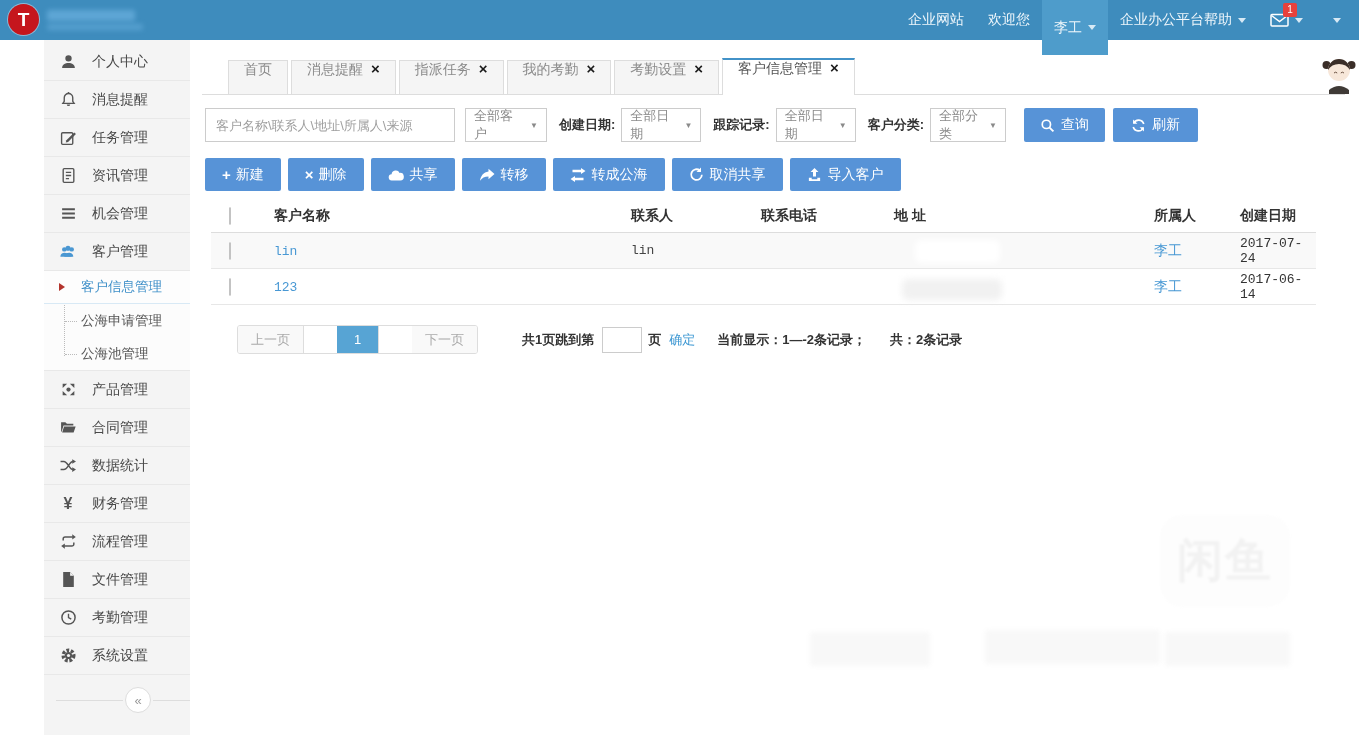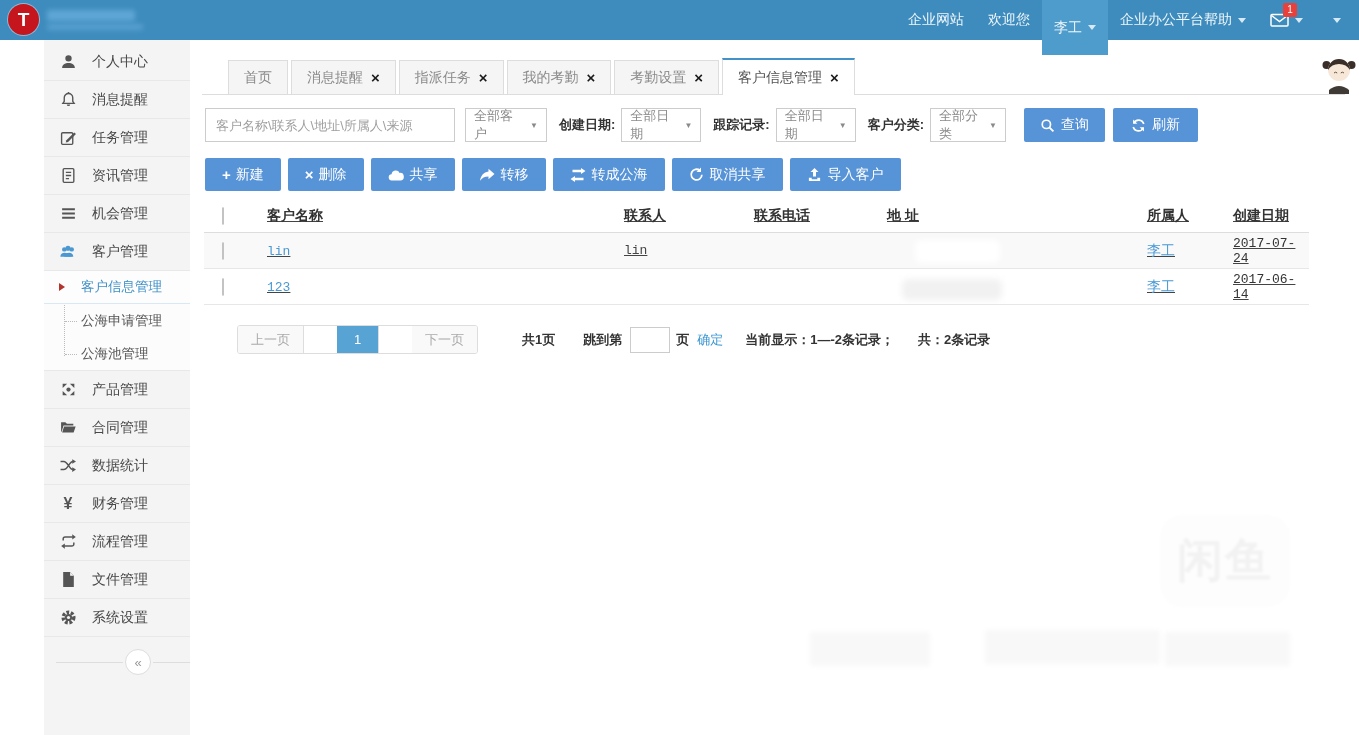--- a/index.html
+++ b/index.html
@@ -38,41 +38,41 @@
   .active-arrow { position:absolute; right:0; width:0; height:0; border-top:9px solid transparent; border-bottom:9px solid transparent; border-right:9px solid #3579ae; }
   .collapse-row { margin-top:8px; height:34px; display:flex; align-items:center; padding:0 12px; }
   .collapse-row .cline { flex:1; border-top:1px solid #ddd; }
   .collapse-btn { width:26px; height:26px; border-radius:50%; background:#fff; border:1px solid #ddd; color:#999;
                   display:flex; align-items:center; justify-content:center; font-size:13px; margin:0 2px; cursor:pointer; }
   
   .main { position:absolute; left:190px; top:40px; width:1169px; height:695px; background:#fff; }
   .avatar { position:absolute; top:8px; right:1px; width:38px; height:46px; z-index:5; cursor:pointer; }
   
   .tabstrip { position:absolute; top:20px; left:12px; right:14px; height:35px; border-bottom:1px solid #ddd; display:flex; align-items:flex-end; padding-left:26px; }
-  .tab { height:34px; display:flex; align-items:center; padding:0 15px; background:#f5f5f5; border:1px solid #ddd;
+  .tab { height:34px; display:flex; padding:0 15px; background:#f5f5f5; border:1px solid #ddd;
          border-bottom:none; margin-right:3px; color:#8a8a8a; font-size:14px; cursor:pointer; }
   .tab .tclose { margin-left:8px; color:#1a1a1a; font-weight:bold; font-size:15px; line-height:1; cursor:pointer; }
   .tab.active { background:#fff; border-top:2px solid #4292c8; color:#555; height:37px; margin-bottom:-1px; }
   
   .filterrow { position:absolute; top:68px; left:15px; display:flex; align-items:center; }
   .search-input { width:250px; height:34px; border:1px solid #ccc; padding:8px 10px; font-size:13px; color:#555; font-family:inherit; }
   .search-input::placeholder { color:#9e9e9e; }
   .fselect { height:34px; border:1px solid #ccc; background:#fff; display:flex; align-items:center; justify-content:space-between;
              padding:0 8px; font-size:13px; color:#8a8a8a; cursor:pointer; }
   .sel-caret { font-size:8px; color:#8a8a8a; margin-left:6px; }
   .flabel { font-size:13px; color:#333; font-weight:bold; margin-left:12px; margin-right:6px; white-space:nowrap; }
   .btn { height:34px; background:#5793d7; color:#fff; border:none; display:inline-flex; align-items:center; justify-content:center;
          font-size:14px; border-radius:2px; cursor:pointer; font-family:inherit; }
   .btn svg { margin-right:6px; }
   .btn .bglyph { font-weight:bold; margin-right:5px; font-size:15px; line-height:1; }
   
   .actionrow { position:absolute; top:118px; left:15px; display:flex; }
   .actionrow .btn { height:33px; padding:0 17px; margin-right:7px; }
   
-  .tbl { position:absolute; top:160px; left:14px; width:1105px;text-decoration:underline; }
+  .tbl { position:absolute; top:160px; left:21px; width:1105px; }
   .trow { display:flex; align-items:center; border-bottom:1px solid #e7e7e7; }
   .thead { height:33px; font-weight:bold; color:#333; font-size:14px; border-bottom:1px solid #ddd; }
   .tr1 { height:36px; background:#f9f9f9; }
   .tr2 { height:36px; background:#fff; }
   .c-chk { width:45px; padding-left:18px; }
   .c-name { width:350px; padding-left:18px; }
   .c-contact { width:140px; padding-left:25px; }
   .c-phone { width:130px; padding-left:15px; }
   .c-addr { width:270px; padding-left:18px; }
   .c-owner { width:82px; padding-left:8px; }
@@ -286,20 +286,30 @@
     <span class="sicon">
         <svg width="17" height="17" viewBox="0 0 16 16">
           <path fill="#555" d="M3 1h6.5L13 4.5V15H3z"></path>
           <path fill="#f4f4f4" d="M9.5 1l3.5 3.5H9.5z"></path>
         </svg>
       </span>
     <span class="slabel">文件管理</span>
     <span class="chev"></span>
   </div>
 
+  <div class="side-item">
+    <span class="sicon">
+        <svg width="17" height="17" viewBox="0 0 16 16">
+          <circle cx="8" cy="8" r="6.2" fill="none" stroke="#555" stroke-width="1.4"></circle>
+          <path stroke="#555" stroke-width="1.3" d="M8 4.5V8l2.6 1.6" fill="none"></path>
+        </svg>
+      </span>
+    <span class="slabel">考勤管理</span>
+    <span class="chev"></span>
+  </div>
 
   <div class="side-item">
     <span class="sicon">
         <svg width="17" height="17" viewBox="0 0 16 16">
           <circle cx="8" cy="8" r="5" fill="none" stroke="#555" stroke-width="3.2" stroke-dasharray="2.6 1.6"></circle>
           <circle cx="8" cy="8" r="3.4" fill="#555"></circle>
           <circle cx="8" cy="8" r="1.5" fill="#f4f4f4"></circle>
         </svg>
       </span>
     <span class="slabel">系统设置</span>
@@ -468,21 +478,21 @@
   <div class="blurpatch" style="left:725px;top:200px;width:85px;height:23px;background:#ffffff;"></div>
   <div class="blurpatch" style="left:712px;top:239px;width:100px;height:21px;background:#f1f1f1;"></div>
 
   <div class="pager">
     <div class="pgroup">
       <span class="pbtn">上一页</span>
       <span class="pbtn current">1</span>
       <span class="pbtn">下一页</span>
     </div>
     <span class="pginfo" style="margin-left:44px;">共1页</span>
-    <span class="pginfo" style="margin-left:28px;">跳到第</span>
+    <span class="pginfo" style="">跳到第</span>
     <input class="jump-input" type="text" style="">
     <span class="pginfo">页</span>
     <span class="confirm-link">确定</span>
     <span class="pginfo" style="margin-left:22px;">当前显示：1—-2条记录；</span>
     <span class="pginfo" style="margin-left:24px;">共：2条记录</span>
   </div>
 
   <div class="wmark">闲鱼</div>
   <div class="gstrip" style="left:620px;top:592px;width:120px;"></div>
   <div class="gstrip" style="left:795px;top:590px;width:175px;"></div>

